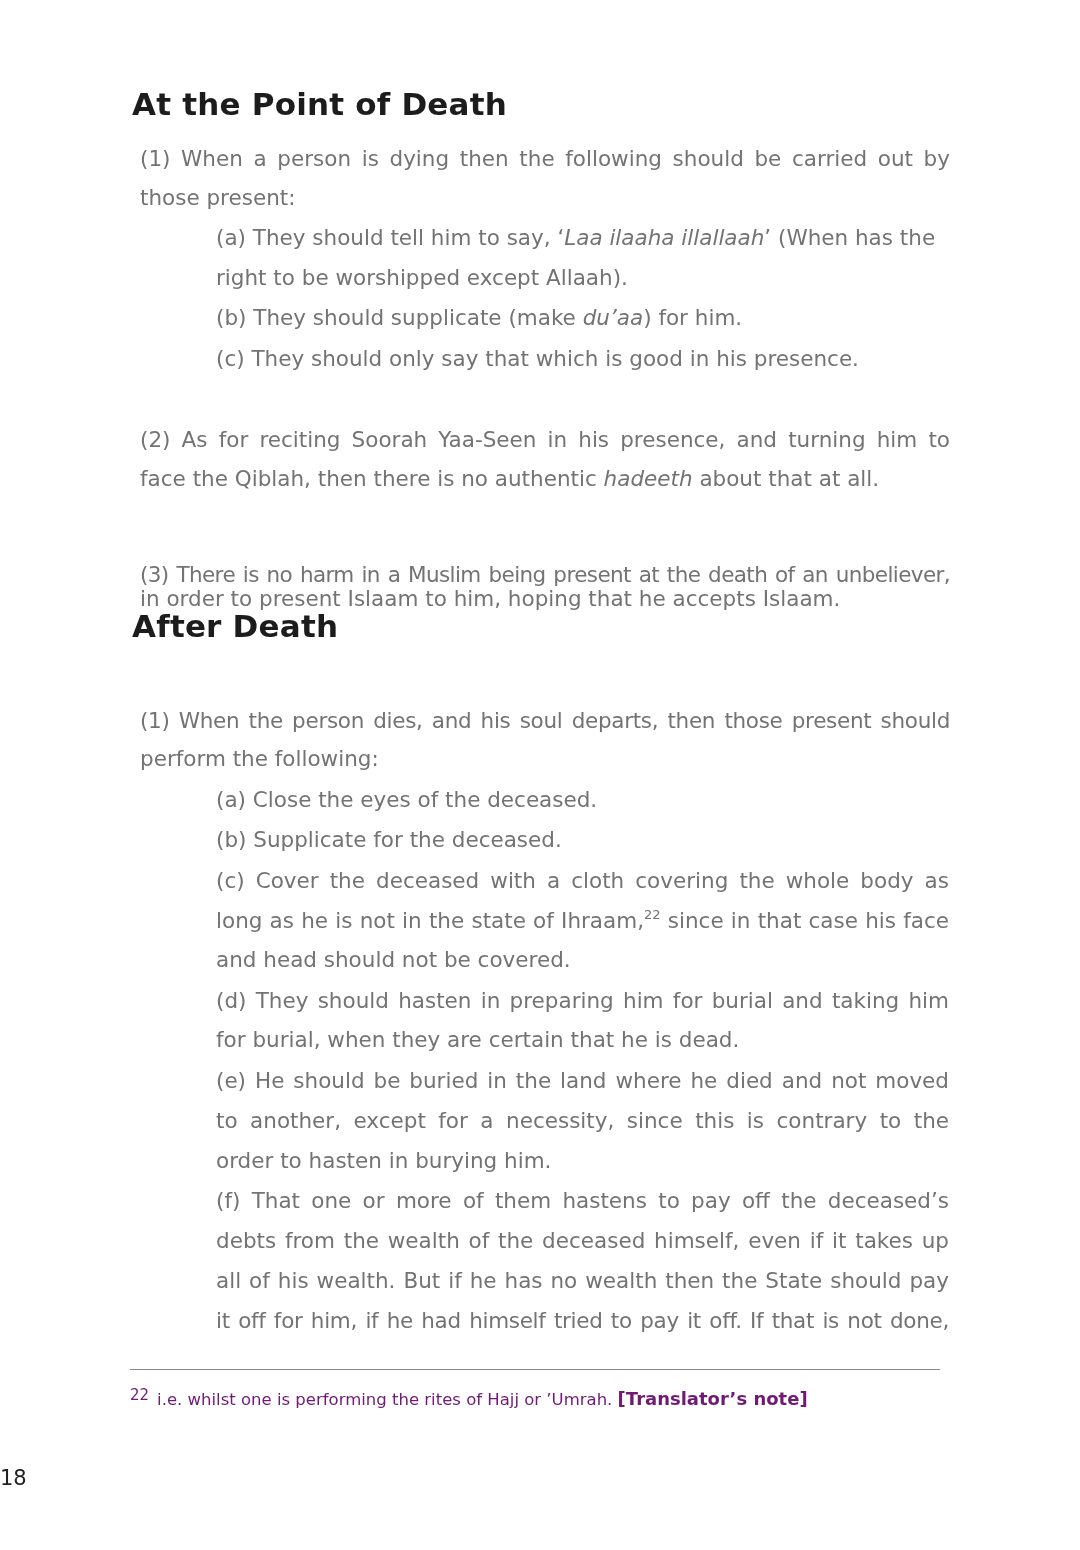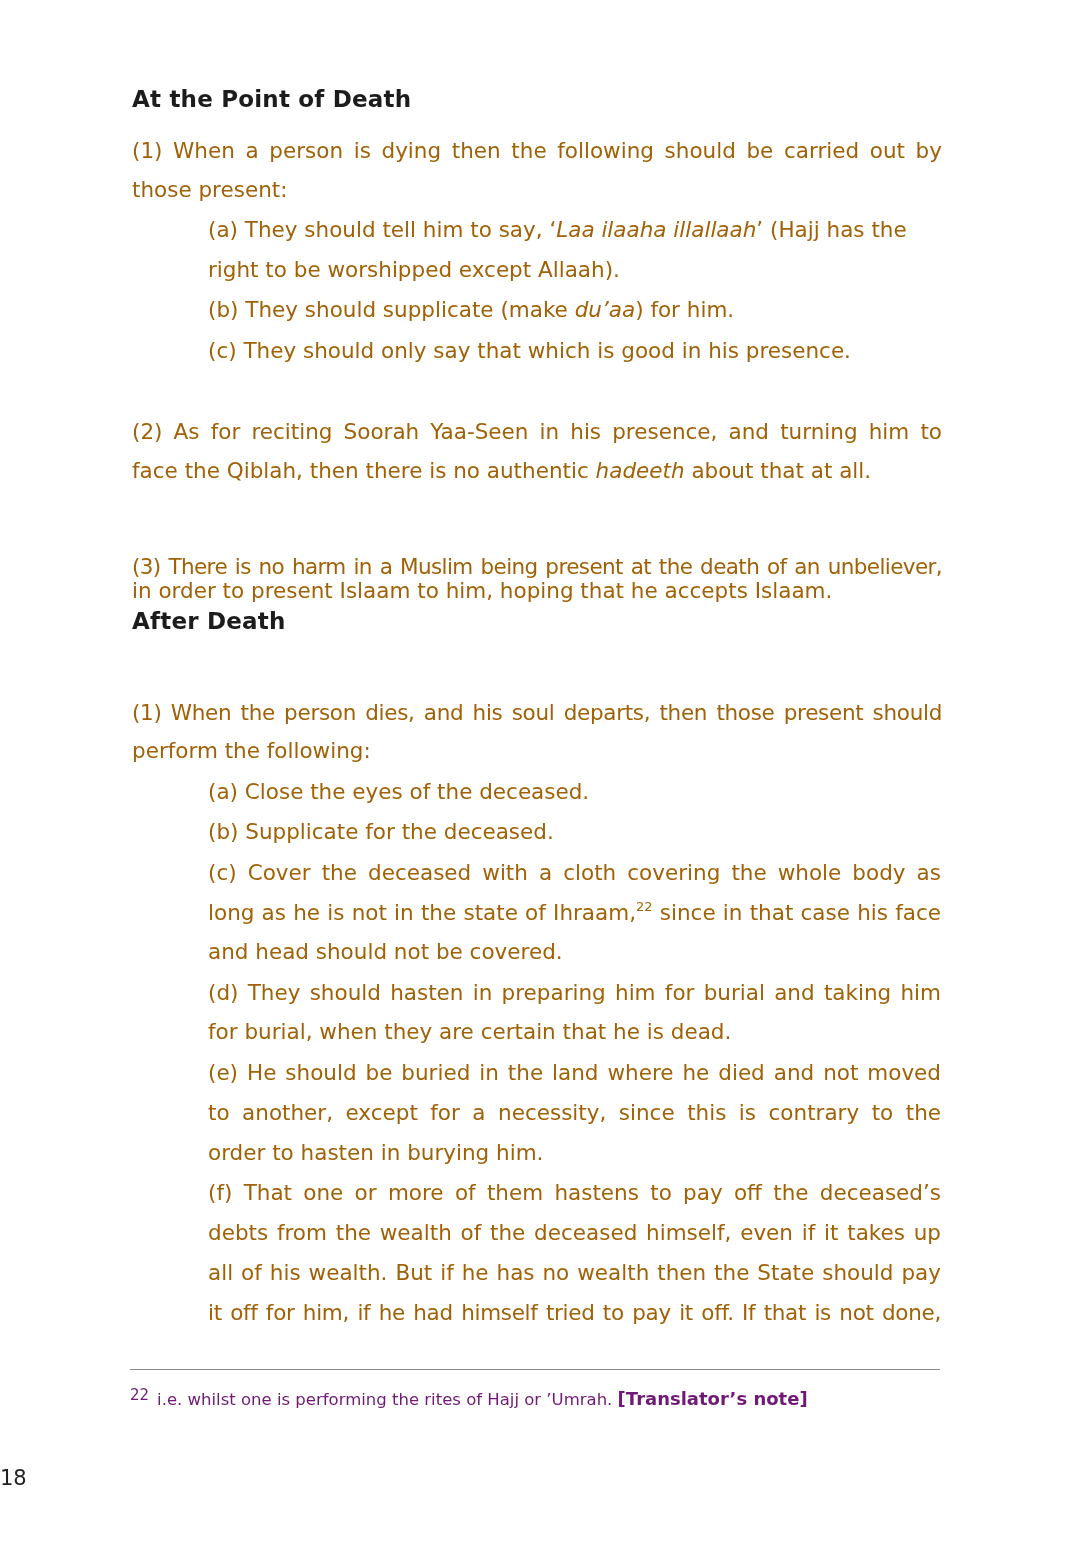--- a/index.html
+++ b/index.html
@@ -18,33 +18,33 @@
     .page {
       position: absolute;
       left: 0; top: 0;
       width: 1080px; height: 1550px;
     }
     .heading {
       position: absolute;
       left: 132px;
       font-family: "DejaVu Sans", sans-serif;
       font-weight: bold;
-      font-size: 23px;
+      font-size: 31px;
       color: #1c1c1c;
       letter-spacing: 0.2px;
       margin: 0;
       white-space: nowrap;
     }
     .line {
       position: absolute;
       font-family: "DejaVu Sans", sans-serif;
       font-size: 21.5px;
-      color: #a16207;
+      color: #737373;
       white-space: nowrap;
-      margin: 0;
+      margin: 8px;
       line-height: 1;
     }
     .l0 { left: 132px; }
     .l1 { left: 208px; }
     .just { text-align: justify; text-align-last: justify; }
     .w0 { width: 810px; }
     .w1 { width: 733px; }
     .cond { letter-spacing: -0.6px; }
     .cond2 { letter-spacing: -0.3px; }
     i { font-style: italic; }
@@ -93,21 +93,21 @@
 </head>
 <body>
 
 <div class="page">
 
   <h2 class="heading" style="top:86px;">At the Point of Death</h2>
 
   <p class="line l0 just w0" style="top:140px;">(1) When a person is dying then the following should be carried out by</p>
   <p class="line l0" style="top:179px;">those present:</p>
 
-  <p class="line l1" style="top:219px;"><span>(a) They should tell him to say, ‘</span><i>Laa ilaaha illallaah</i><span>’  (Hajj has the</span></p>
+  <p class="line l1" style="top:219px;"><span>(a) They should tell him to say, ‘</span><i>Laa ilaaha illallaah</i><span>’  (When has the</span></p>
   <p class="line l1" style="top:259px;">right to be worshipped except Allaah).</p>
   <p class="line l1" style="top:299px;"><span>(b) They should supplicate (make </span><i>du’aa</i><span>) for him.</span></p>
   <p class="line l1" style="top:340px;text-align:center;">(c) They should only say that which is good in his presence.</p>
 
   <p class="line l0 just w0" style="top:421px;">(2) As for reciting Soorah Yaa-Seen in his presence, and turning him to</p>
   <p class="line l0" style="top:460px;"><span>face the Qiblah, then there is no authentic </span><i>hadeeth</i><span> about that at all.</span></p>
 
   <p class="line l0 just w0 cond" style="top:556px;">(3) There is no harm in a Muslim being present at the death of an unbeliever,</p>
   <p class="line l0" style="top:580px;">in order to present Islaam to him, hoping that he accepts Islaam.</p>
 

